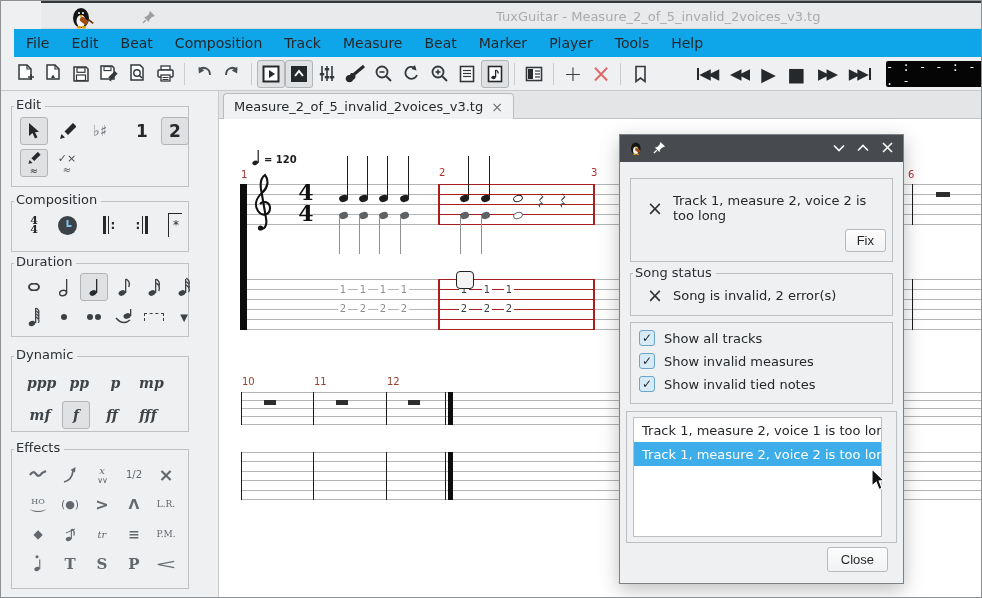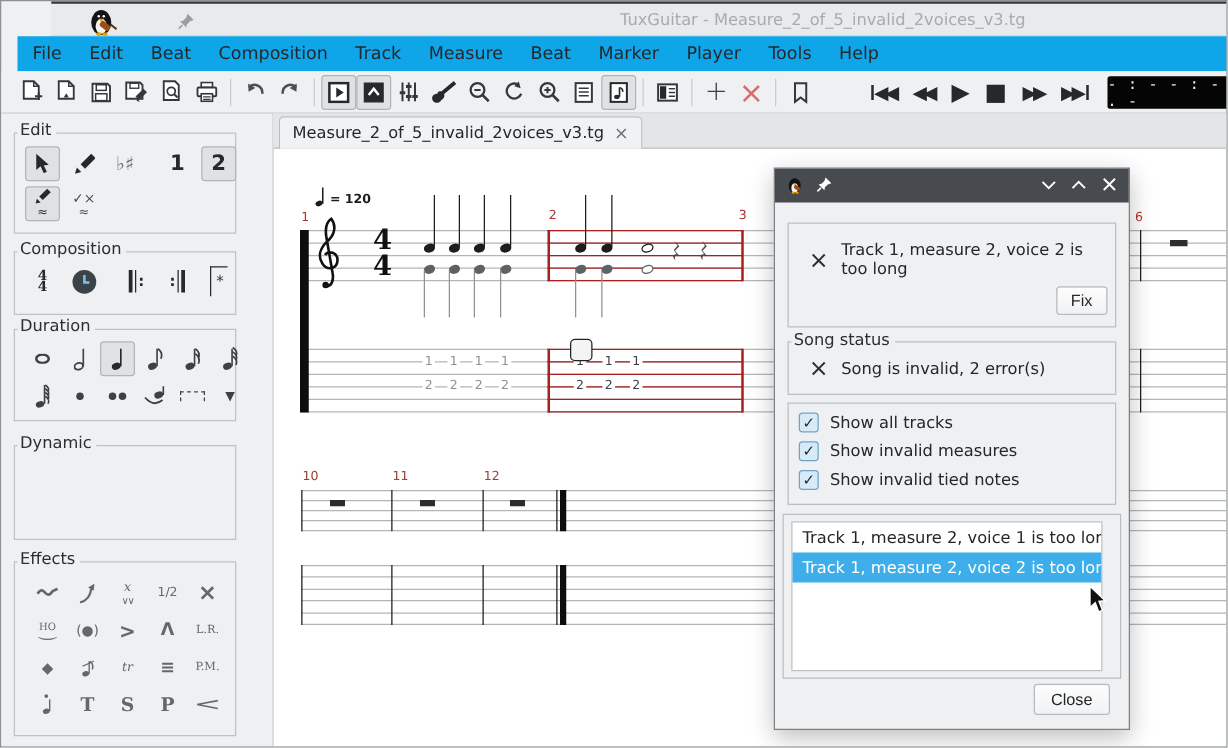--- a/index.html
+++ b/index.html
@@ -468,20 +468,48 @@
           <div style="width:18px;height:7px;border:1.3px dashed #3c4145;border-bottom:none;"></div>
         </div>
         <div class="sbtn">
           <span style="font-size:10px;color:#3c4145;">▼</span>
         </div>
       </div>
     </div>
 
     <div class="group" style="top:265px;height:76px;">
       <span class="gtitle">Dynamic</span>
+      <div class="brow" style="padding-top:12px;gap:8px;padding-left:14px;">
+        <div class="sbtn">
+            <span class="dynlbl">ppp</span>
+          </div>
+        <div class="sbtn">
+            <span class="dynlbl">pp</span>
+          </div>
+        <div class="sbtn">
+            <span class="dynlbl">p</span>
+          </div>
+        <div class="sbtn">
+            <span class="dynlbl">mp</span>
+          </div>
+      </div>
+      <div class="brow" style="padding-top:2px;gap:8px;padding-left:14px;">
+        <div class="sbtn">
+            <span class="dynlbl">mf</span>
+          </div>
+        <div class="sbtn pressed">
+            <span class="dynlbl">f</span>
+          </div>
+        <div class="sbtn">
+            <span class="dynlbl">ff</span>
+          </div>
+        <div class="sbtn">
+            <span class="dynlbl">fff</span>
+          </div>
+      </div>
     </div>
 
     <div class="group" style="top:358px;height:140px;">
       <span class="gtitle">Effects</span>
       <div class="brow" style="padding-top:10px;gap:4px;padding-left:12px;">
         <div class="sbtn">
           <svg width="18" height="8" viewBox="0 0 18 8">
               <path d="M1,5 q3,-5 6,-1 q3,4 6,-1 l4,-2" fill="none" stroke="#62686d" stroke-width="2.2"></path>
             </svg>
         </div>

